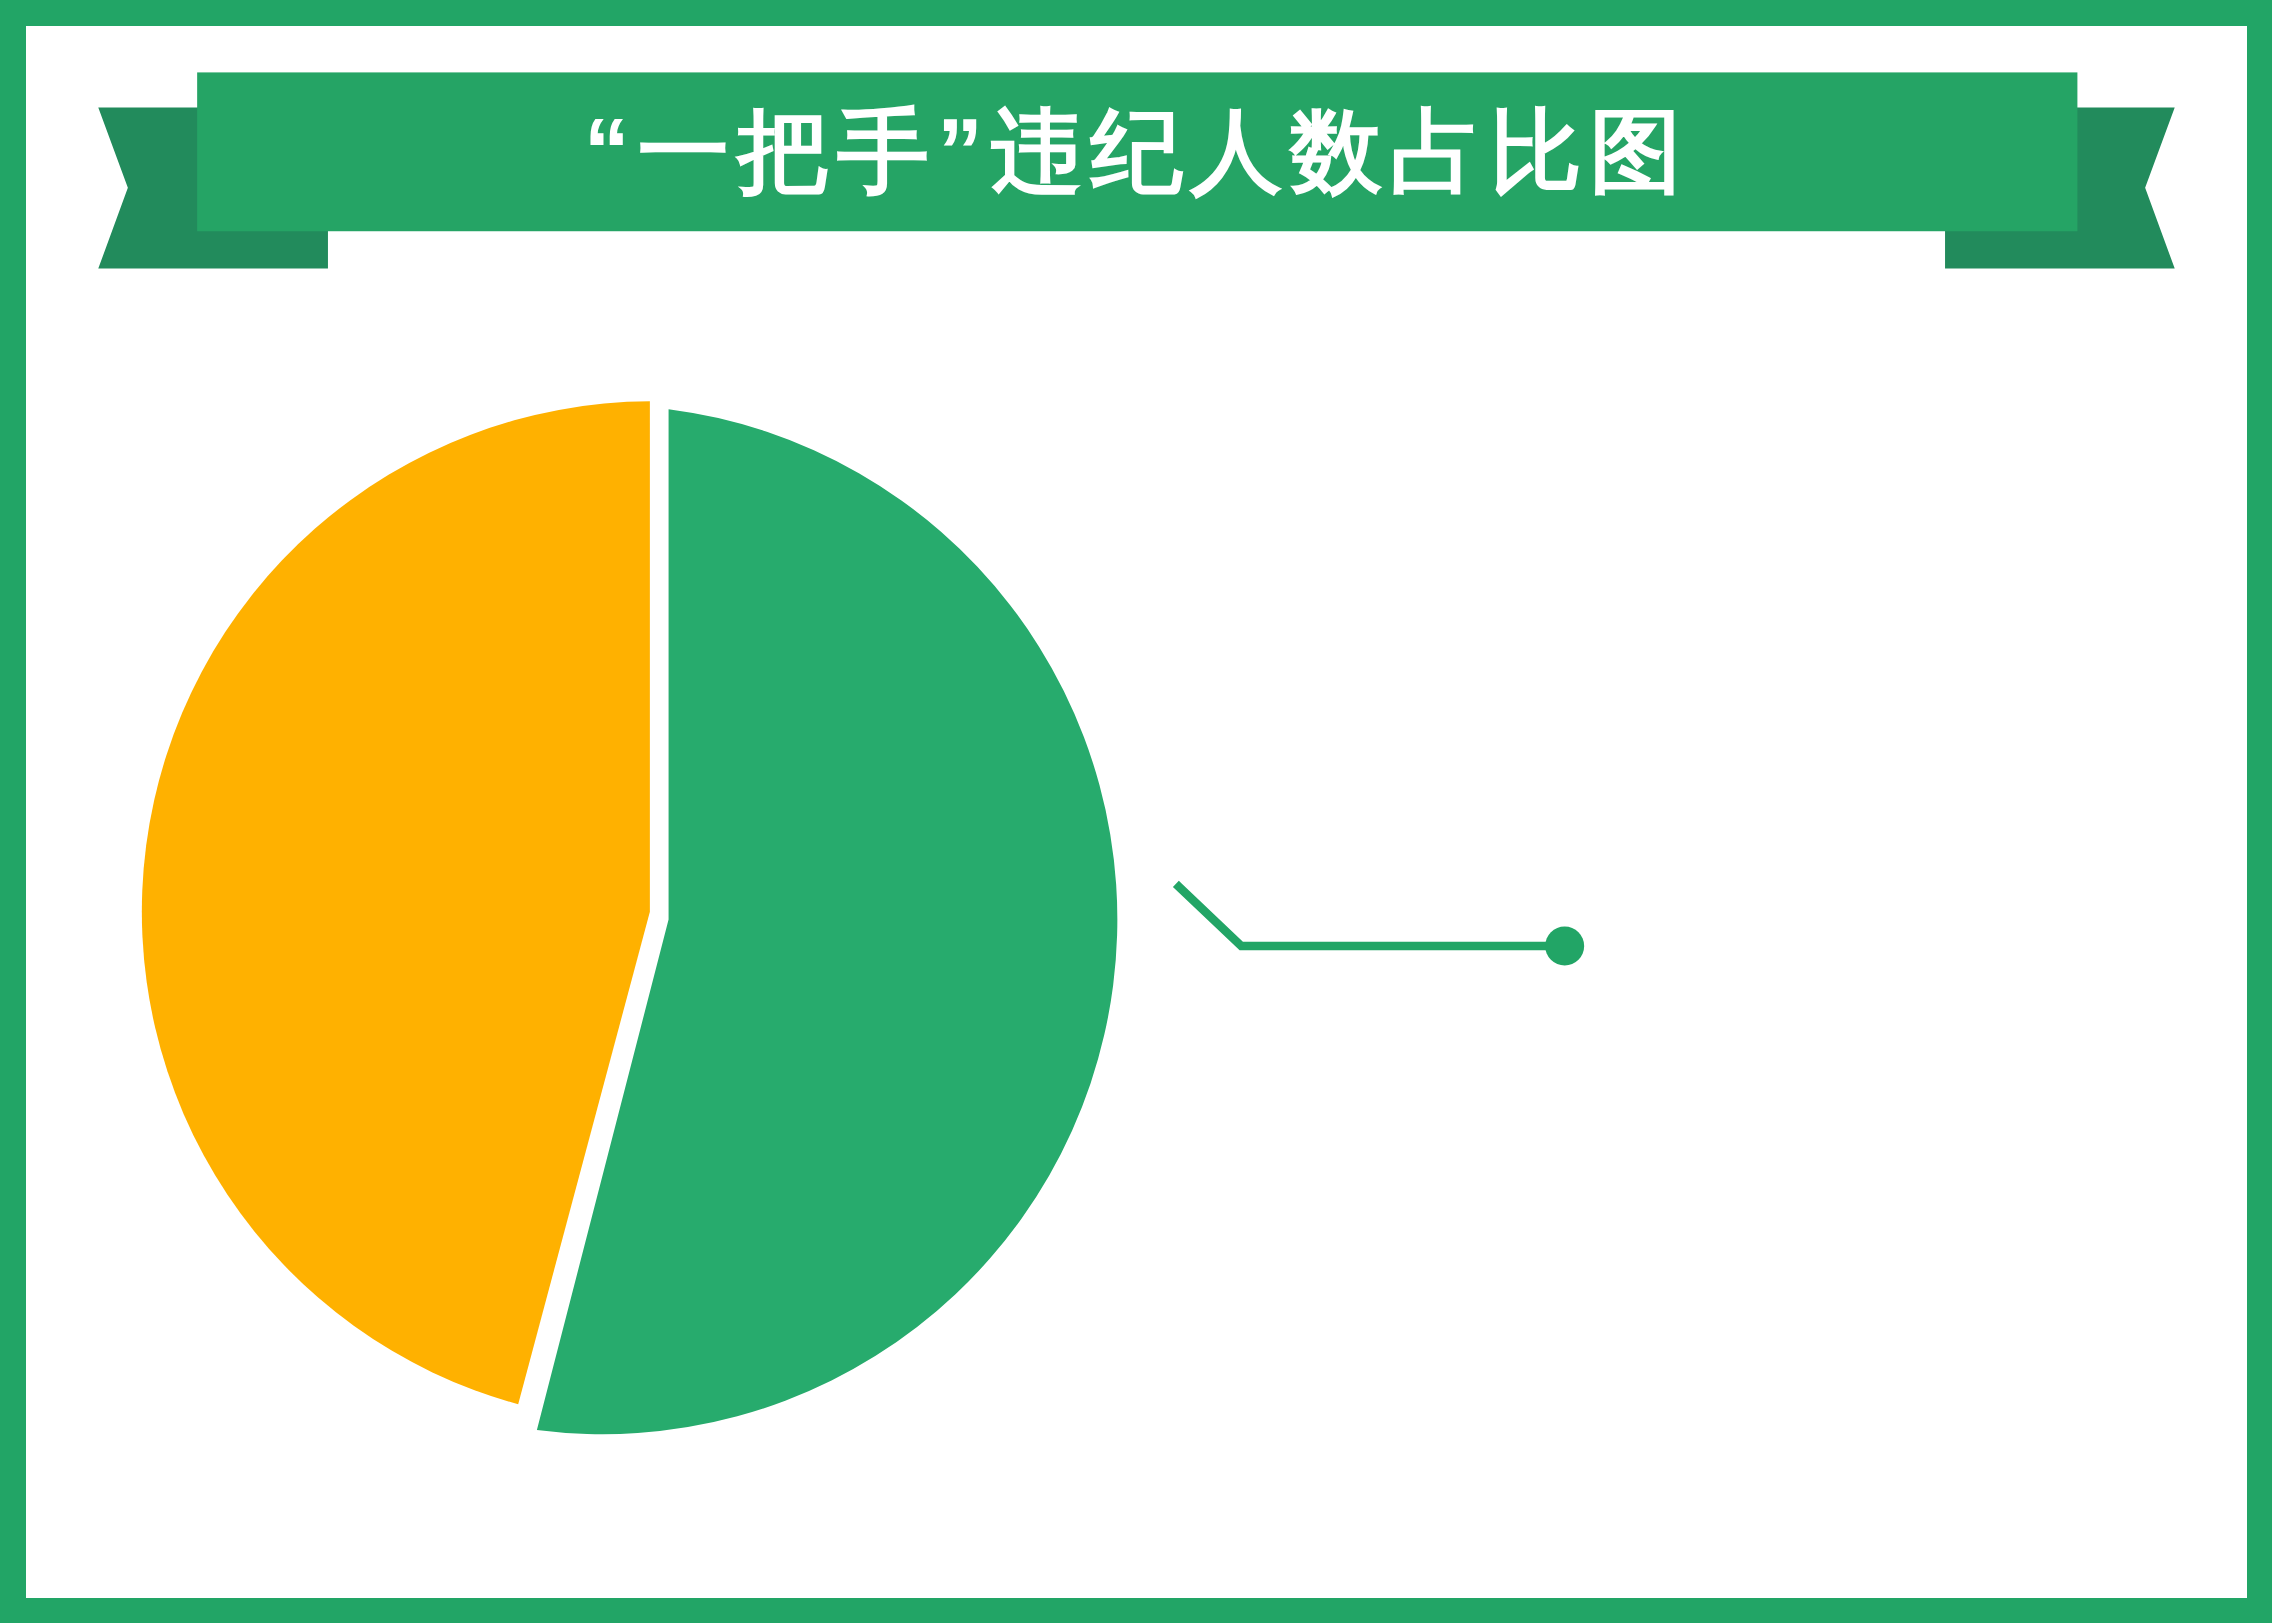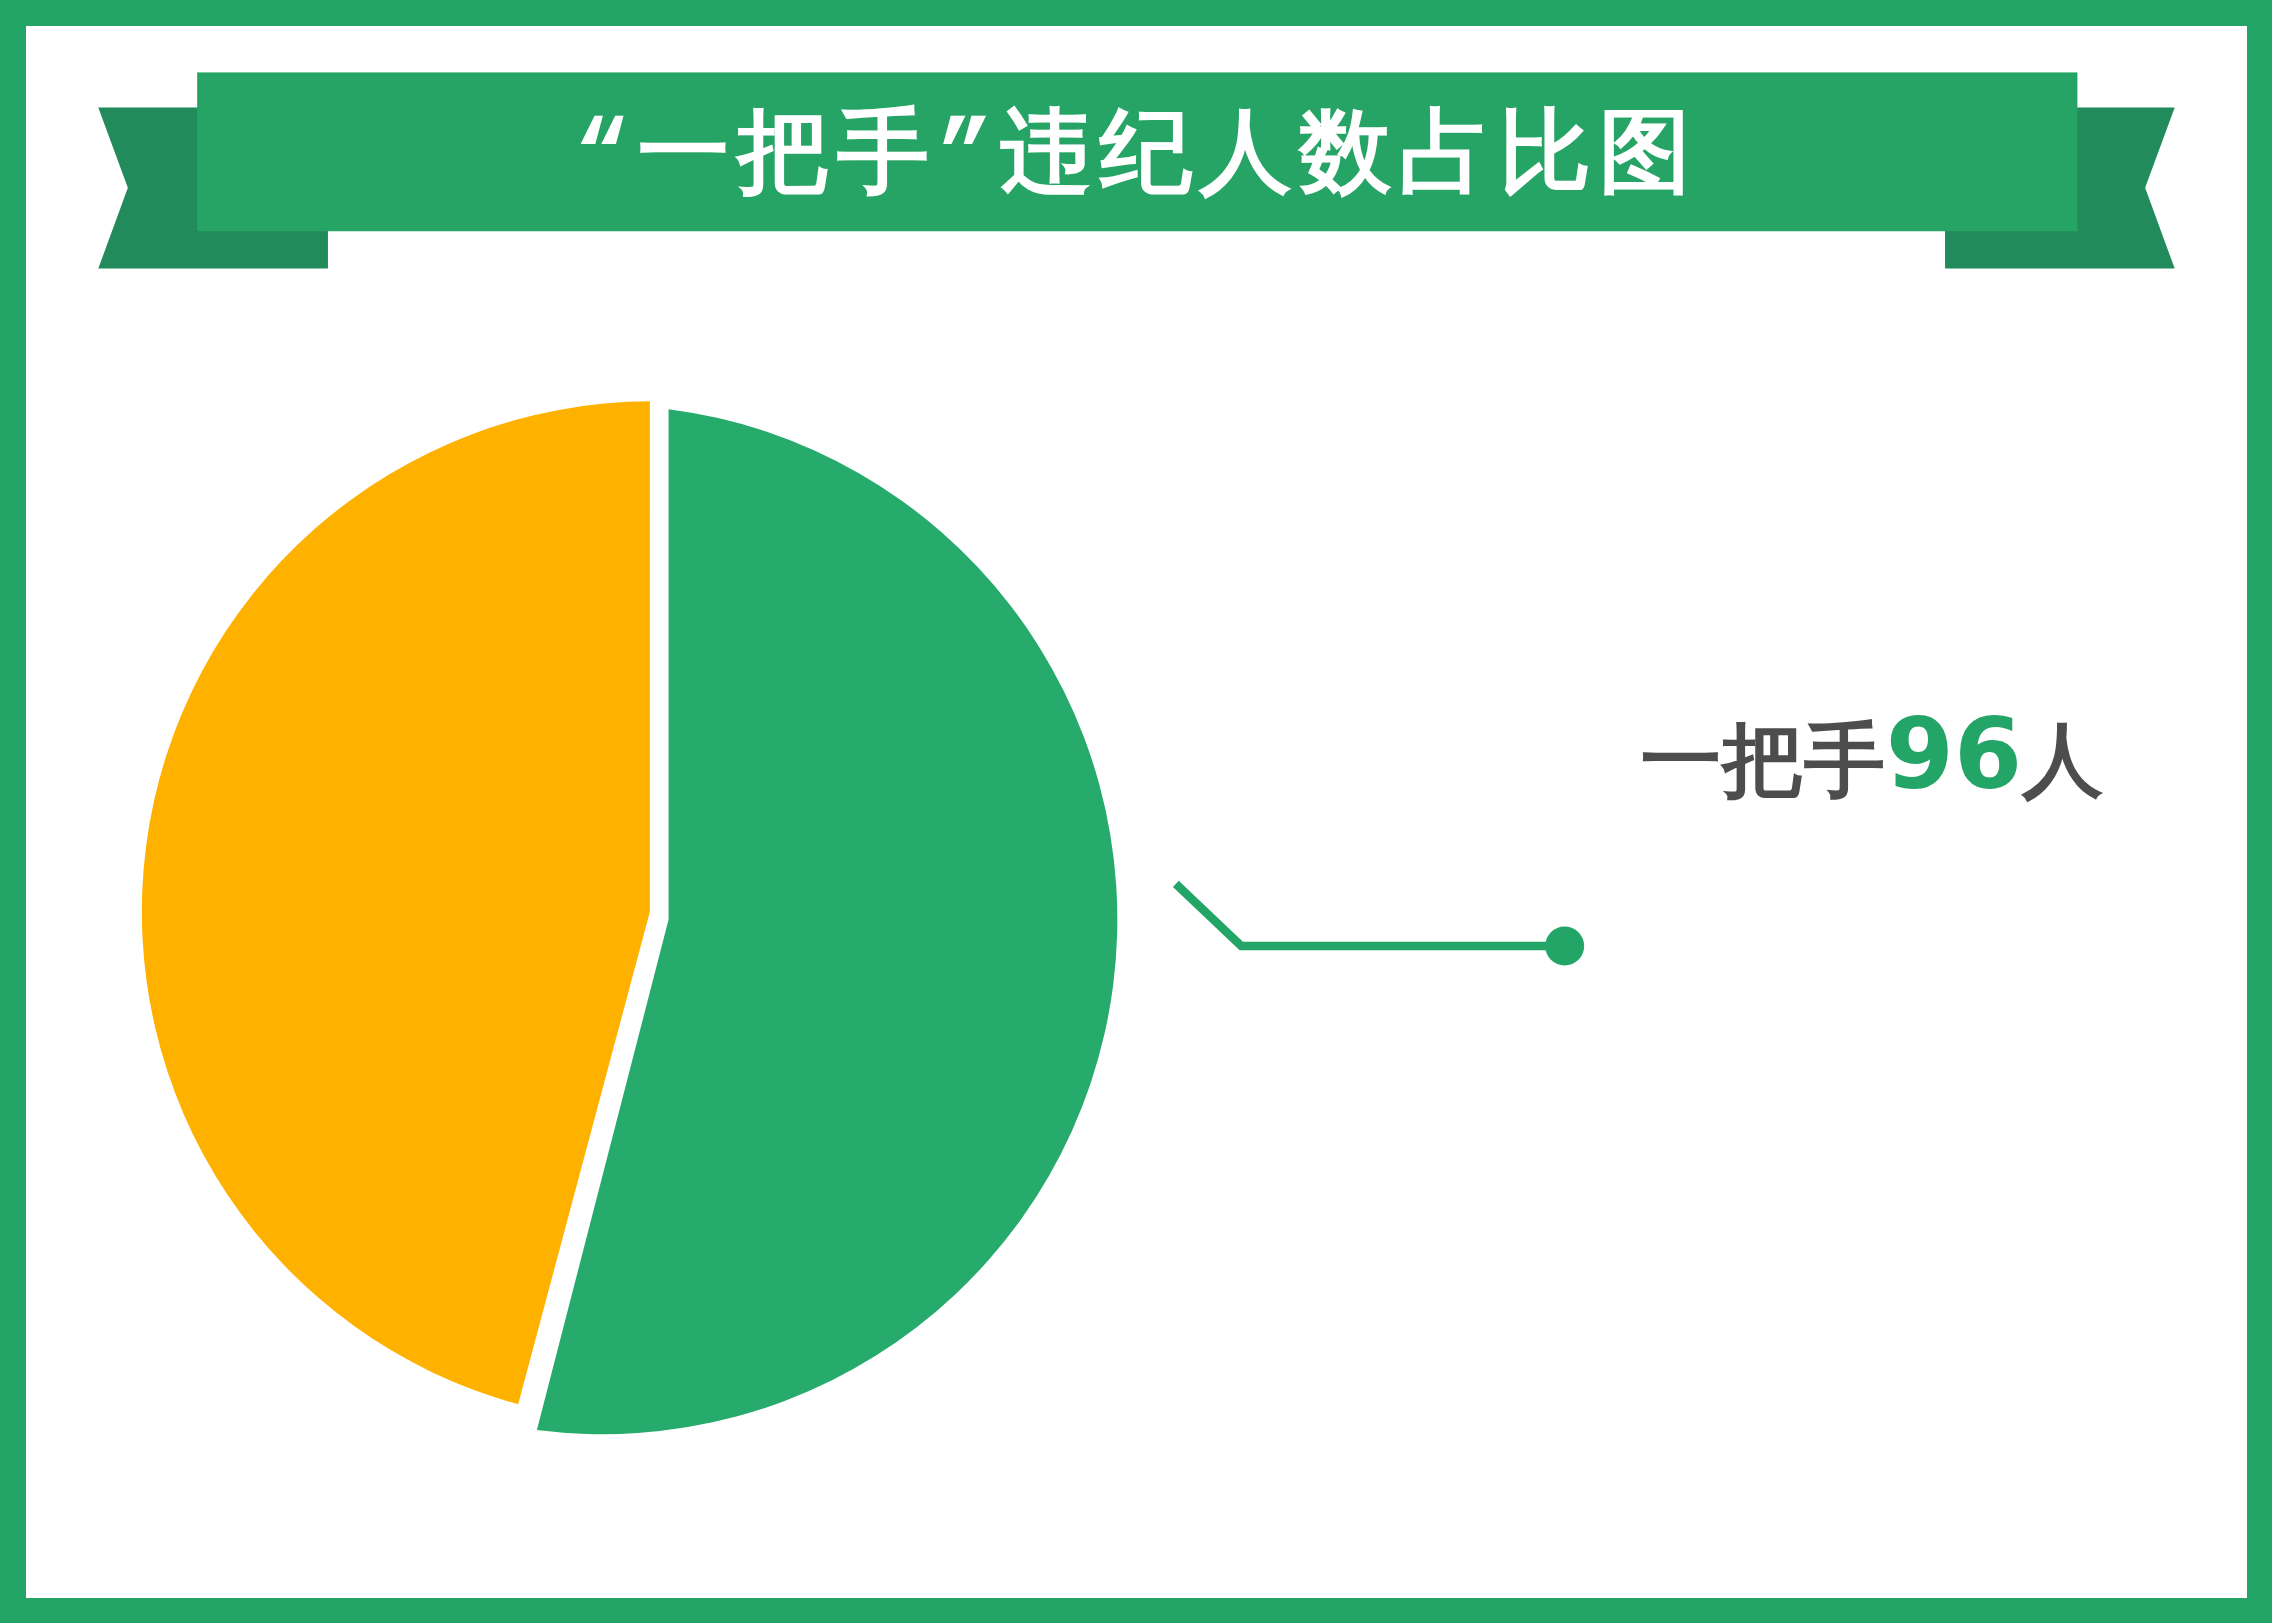--- a/index.html
+++ b/index.html
@@ -49,21 +49,21 @@
     width: 1881px;
     height: 159px;
     display: flex;
     align-items: center;
     justify-content: center;
     color: #ffffff;
     font-size: 92px;
     font-weight: bold;
     letter-spacing: 7.8px;
     white-space: nowrap;
-    font-family: Liberation Mono, monospace;
+    font-family: Liberation Sans, sans-serif;
   }
 
   
   #pie-area {
     position: absolute;
     left: 0;
     top: 0;
     width: 2273px;
     height: 1624px;
   }
@@ -133,19 +133,16 @@
                L 858 525
                A 655 655 0 1 1 689 1835
                Z" fill="#27ab6d"></path>
 
       <polyline points="1513,1138 1593,1214 2003,1214" fill="none" stroke="#22a566" stroke-width="11" stroke-linecap="square" stroke-linejoin="miter"></polyline>
       <circle cx="2008" cy="1214" r="25" fill="#22a566"></circle>
     </svg>
   </div>
 
   <div id="callout">
-    <div class="callout-line row1">
-      <span class="lbl-cn">一把手</span><span class="lbl-num">96</span><span class="lbl-cn">人</span>
-    </div>
   </div>
 
 </div>
 
 
 </body></html>

